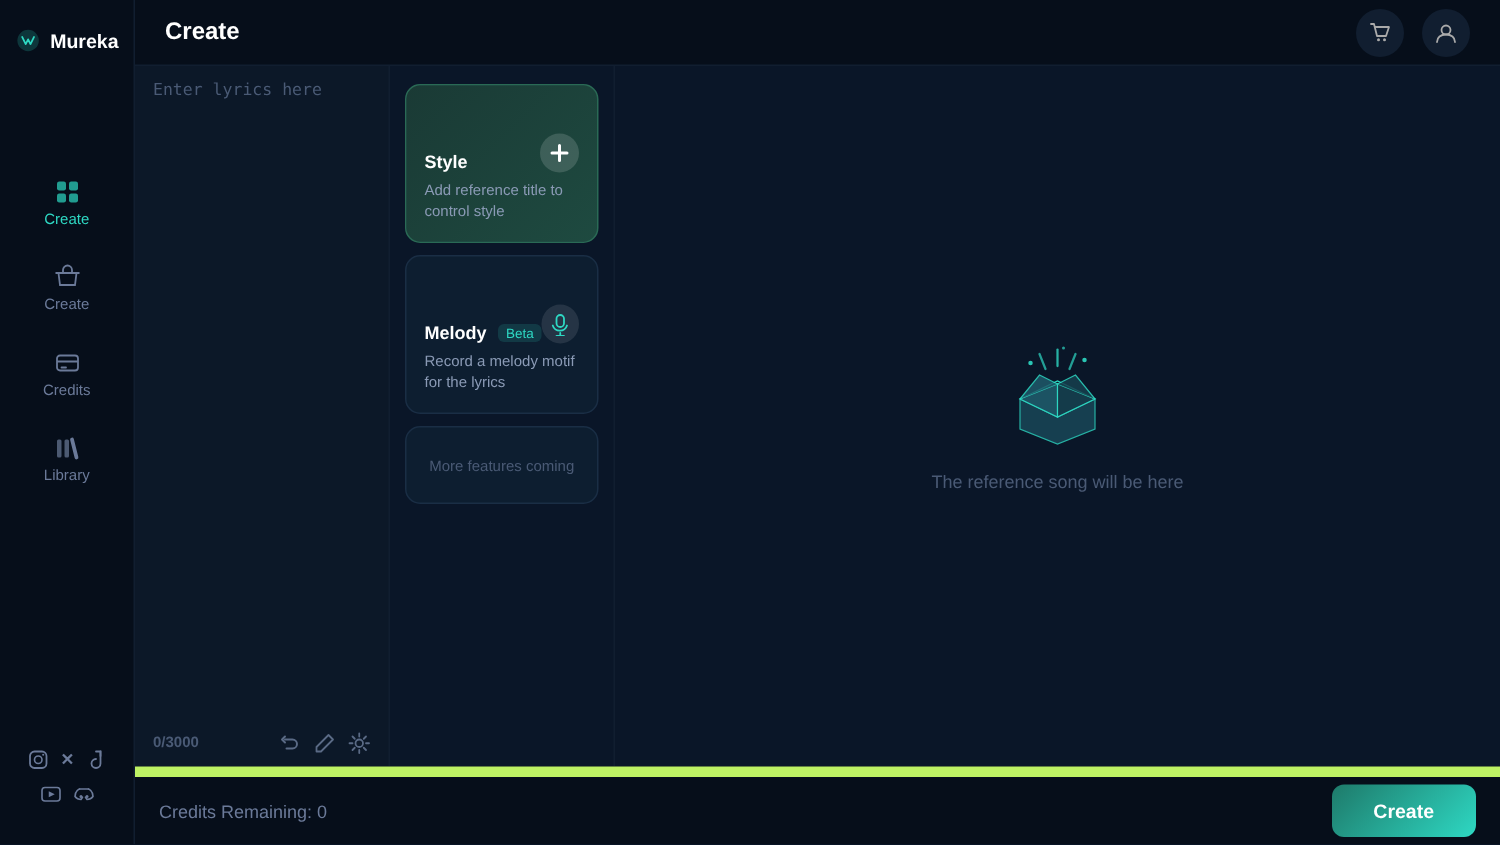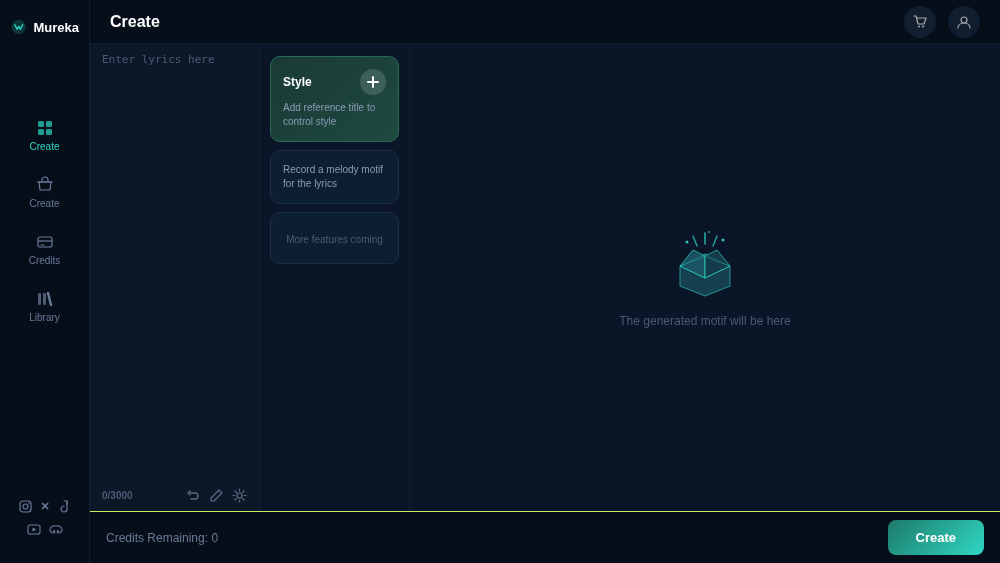--- a/index.html
+++ b/index.html
@@ -213,23 +213,24 @@
       border: 1px solid #1a2e45;
     }
     .feature-card.more-card {
       background: #0d1e30;
       border: 1px solid #1a2e45;
       text-align: center;
       padding: 16px 12px;
     }
     .card-header {
       display: flex;
-      align-items: center;
+      align-items: flex-end;
       justify-content: space-between;
       margin-bottom: 6px;
+      margin-top: 20px;
     }
     .card-title {
       font-size: 12px;
       font-weight: 600;
       color: #fff;
     }
     .card-beta {
       font-size: 9px;
       color: #2ed8c3;
       background: rgba(46,216,195,0.15);
@@ -288,21 +289,21 @@
     }
     .empty-state-text {
       font-size: 12px;
       color: #4a5a75;
     }
 
     
     .bottom-bar {
       height: 52px;
       background: #060e1a;
-      border-top: 1px solid #bef264;
+      border-top: 7px solid #bef264;
       display: flex;
       align-items: center;
       padding: 0 16px;
       gap: 12px;
       flex-shrink: 0;
     }
     .credits-text {
       font-size: 12px;
       color: #6b7a99;
       flex: 1;
@@ -457,20 +458,34 @@
           <button class="card-add-btn">
             <svg width="14" height="14" viewBox="0 0 14 14" fill="none">
               <path d="M7 2v10M2 7h10" stroke="white" stroke-width="2" stroke-linecap="round"></path>
             </svg>
           </button>
         </div>
         <div class="card-desc">Add reference title to control style</div>
       </div>
 
       <div class="feature-card melody-card">
+        <div class="card-header">
+          <div style="display:flex;align-items:center;gap:4px;">
+            <span class="card-title">Melody</span>
+            <span class="card-beta">Beta</span>
+          </div>
+          <button class="mic-btn">
+            <svg width="13" height="15" viewBox="0 0 13 15" fill="none">
+              <rect x="4" y="1" width="5" height="8" rx="2.5" stroke="currentColor" stroke-width="1.2"></rect>
+              <path d="M1.5 8a5 5 0 009.5 0" stroke="currentColor" stroke-width="1.2" stroke-linecap="round"></path>
+              <line x1="6.5" y1="13" x2="6.5" y2="15" stroke="currentColor" stroke-width="1.2" stroke-linecap="round"></line>
+              <line x1="4" y1="15" x2="9" y2="15" stroke="currentColor" stroke-width="1.2" stroke-linecap="round"></line>
+            </svg>
+          </button>
+        </div>
         <div class="card-desc">Record a melody motif for the lyrics</div>
       </div>
 
       <div class="feature-card more-card">
         <span class="more-text">More features coming</span>
       </div>
     </div>
 
     <div class="right-panel">
 
@@ -489,21 +504,21 @@
         <path d="M65 38 L52 22 L40 28" fill="#16404e" stroke="#2ed8c3" stroke-width="0.8" opacity="0.85"></path>
 
         <line x1="40" y1="5" x2="40" y2="16" stroke="#2ed8c3" stroke-width="1.5" stroke-linecap="round" opacity="0.8"></line>
         <line x1="52" y1="8" x2="48" y2="18" stroke="#2ed8c3" stroke-width="1.5" stroke-linecap="round" opacity="0.7"></line>
         <line x1="28" y1="8" x2="32" y2="18" stroke="#2ed8c3" stroke-width="1.5" stroke-linecap="round" opacity="0.7"></line>
 
         <circle cx="58" cy="12" r="1.5" fill="#2ed8c3" opacity="0.9"></circle>
         <circle cx="44" cy="4" r="1" fill="#2ed8c3" opacity="0.7"></circle>
         <circle cx="22" cy="14" r="1.5" fill="#2ed8c3" opacity="0.9"></circle>
       </svg>
-      <span class="empty-state-text">The generated motif will be here</span>
+      <span class="empty-state-text">The reference song will be here</span>
     </div>
   </div>
 
   <div class="bottom-bar">
     <span class="credits-text">Credits Remaining: 0</span>
     <button class="create-btn">Create</button>
   </div>
 </div>
 
 </body></html>

